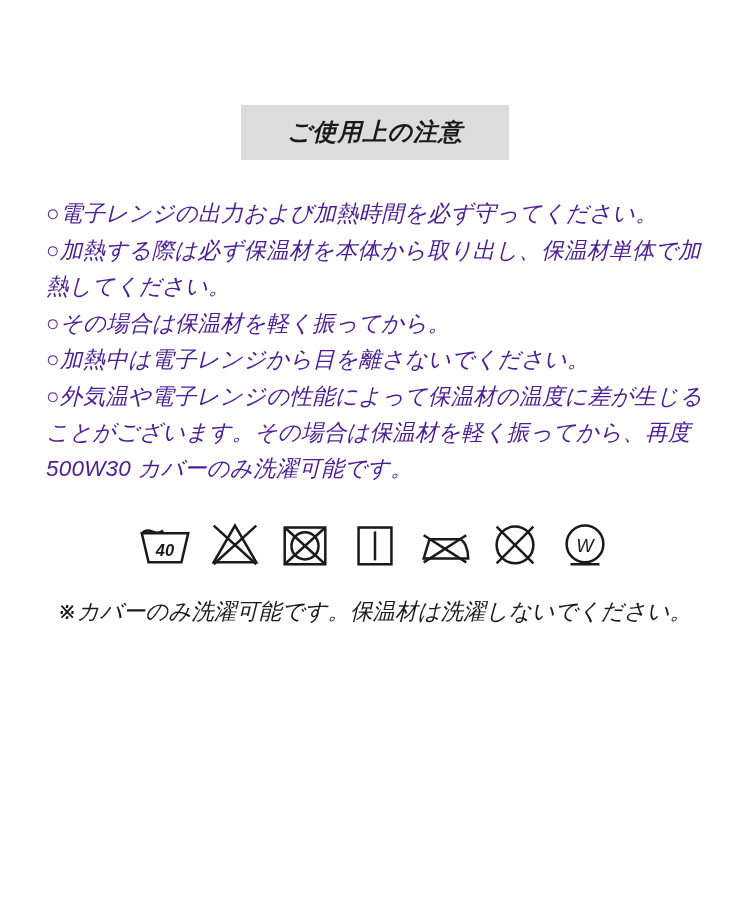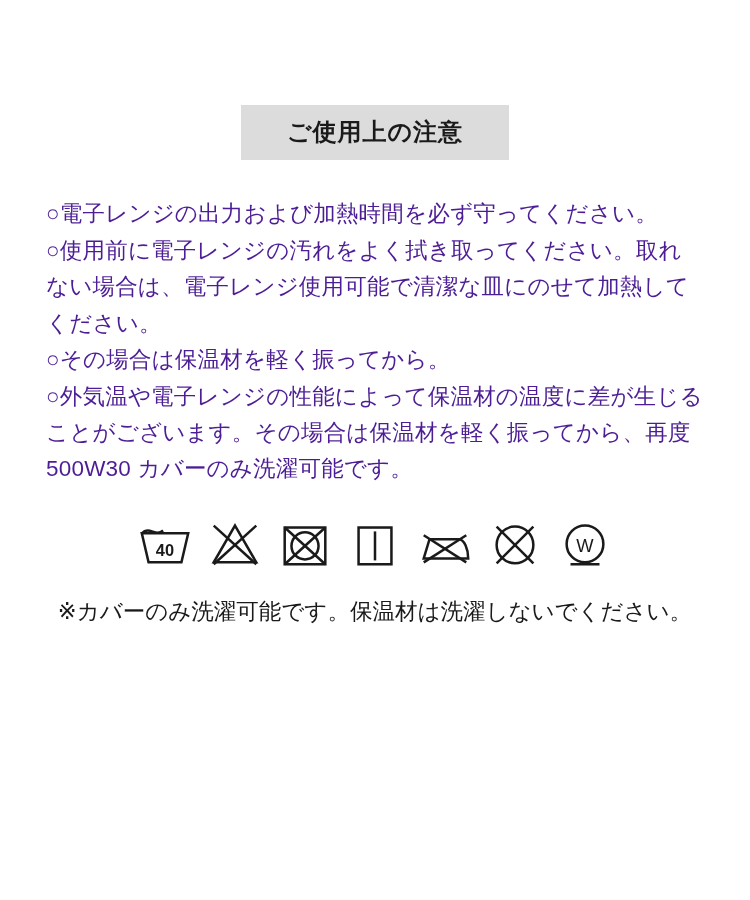--- a/index.html
+++ b/index.html
@@ -12,20 +12,21 @@
     background: #ffffff;
     font-family: "Liberation Sans", "DejaVu Sans", sans-serif;
     color: #1a1a1a;
     overflow: hidden;
   }
   .page {
     position: relative;
     width: 750px;
     height: 765px;
     box-sizing: border-box;
+    font-style: italic;
   }
 
   
   .heading-wrap {
     display: flex;
     justify-content: center;
     padding-top: 105px;
   }
   .heading {
     background: #dcdcdc;
@@ -83,22 +84,23 @@
 <body>
 
 <div class="page">
 
   <div class="heading-wrap">
     <div class="heading">ご使用上の注意</div>
   </div>
 
   <div class="notes">
     <p class="note-line">○電子レンジの出力および加熱時間を必ず守ってください。</p>
-    <p class="note-line">○使用前に電子レンジの汚れをよく拭き取ってください。取れない場合は、電子レンジ使用可能で清潔な皿にのせて加熱してください。</p>
+    <p class="note-line">○加熱する際は必ず保温材を本体から取り出し、保温材単体で加熱してください。</p>
     <p class="note-line">○その場合は保温材を軽く振ってから。</p>
+    <p class="note-line">○加熱中は電子レンジから目を離さないでください。</p>
     <p class="note-line">○外気温や電子レンジの性能によって保温材の温度に差が生じることがございます。その場合は保温材を軽く振ってから、再度500W30 カバーのみ洗濯可能です。</p>
   </div>
 
   <div class="symbols">
 
     <svg class="symbol" viewBox="0 0 60 60">
       <path d="M6 20 L54 20 L47 50 L13 50 Z" fill="none" stroke="#1a1a1a" stroke-width="2.6"></path>
       <path d="M6 20 C14 12, 20 24, 28 17" fill="none" stroke="#1a1a1a" stroke-width="2.6"></path>
       <text x="30" y="43" font-family="'Liberation Sans', sans-serif" font-size="17" font-weight="bold" text-anchor="middle" fill="#1a1a1a">40</text>
     </svg>

